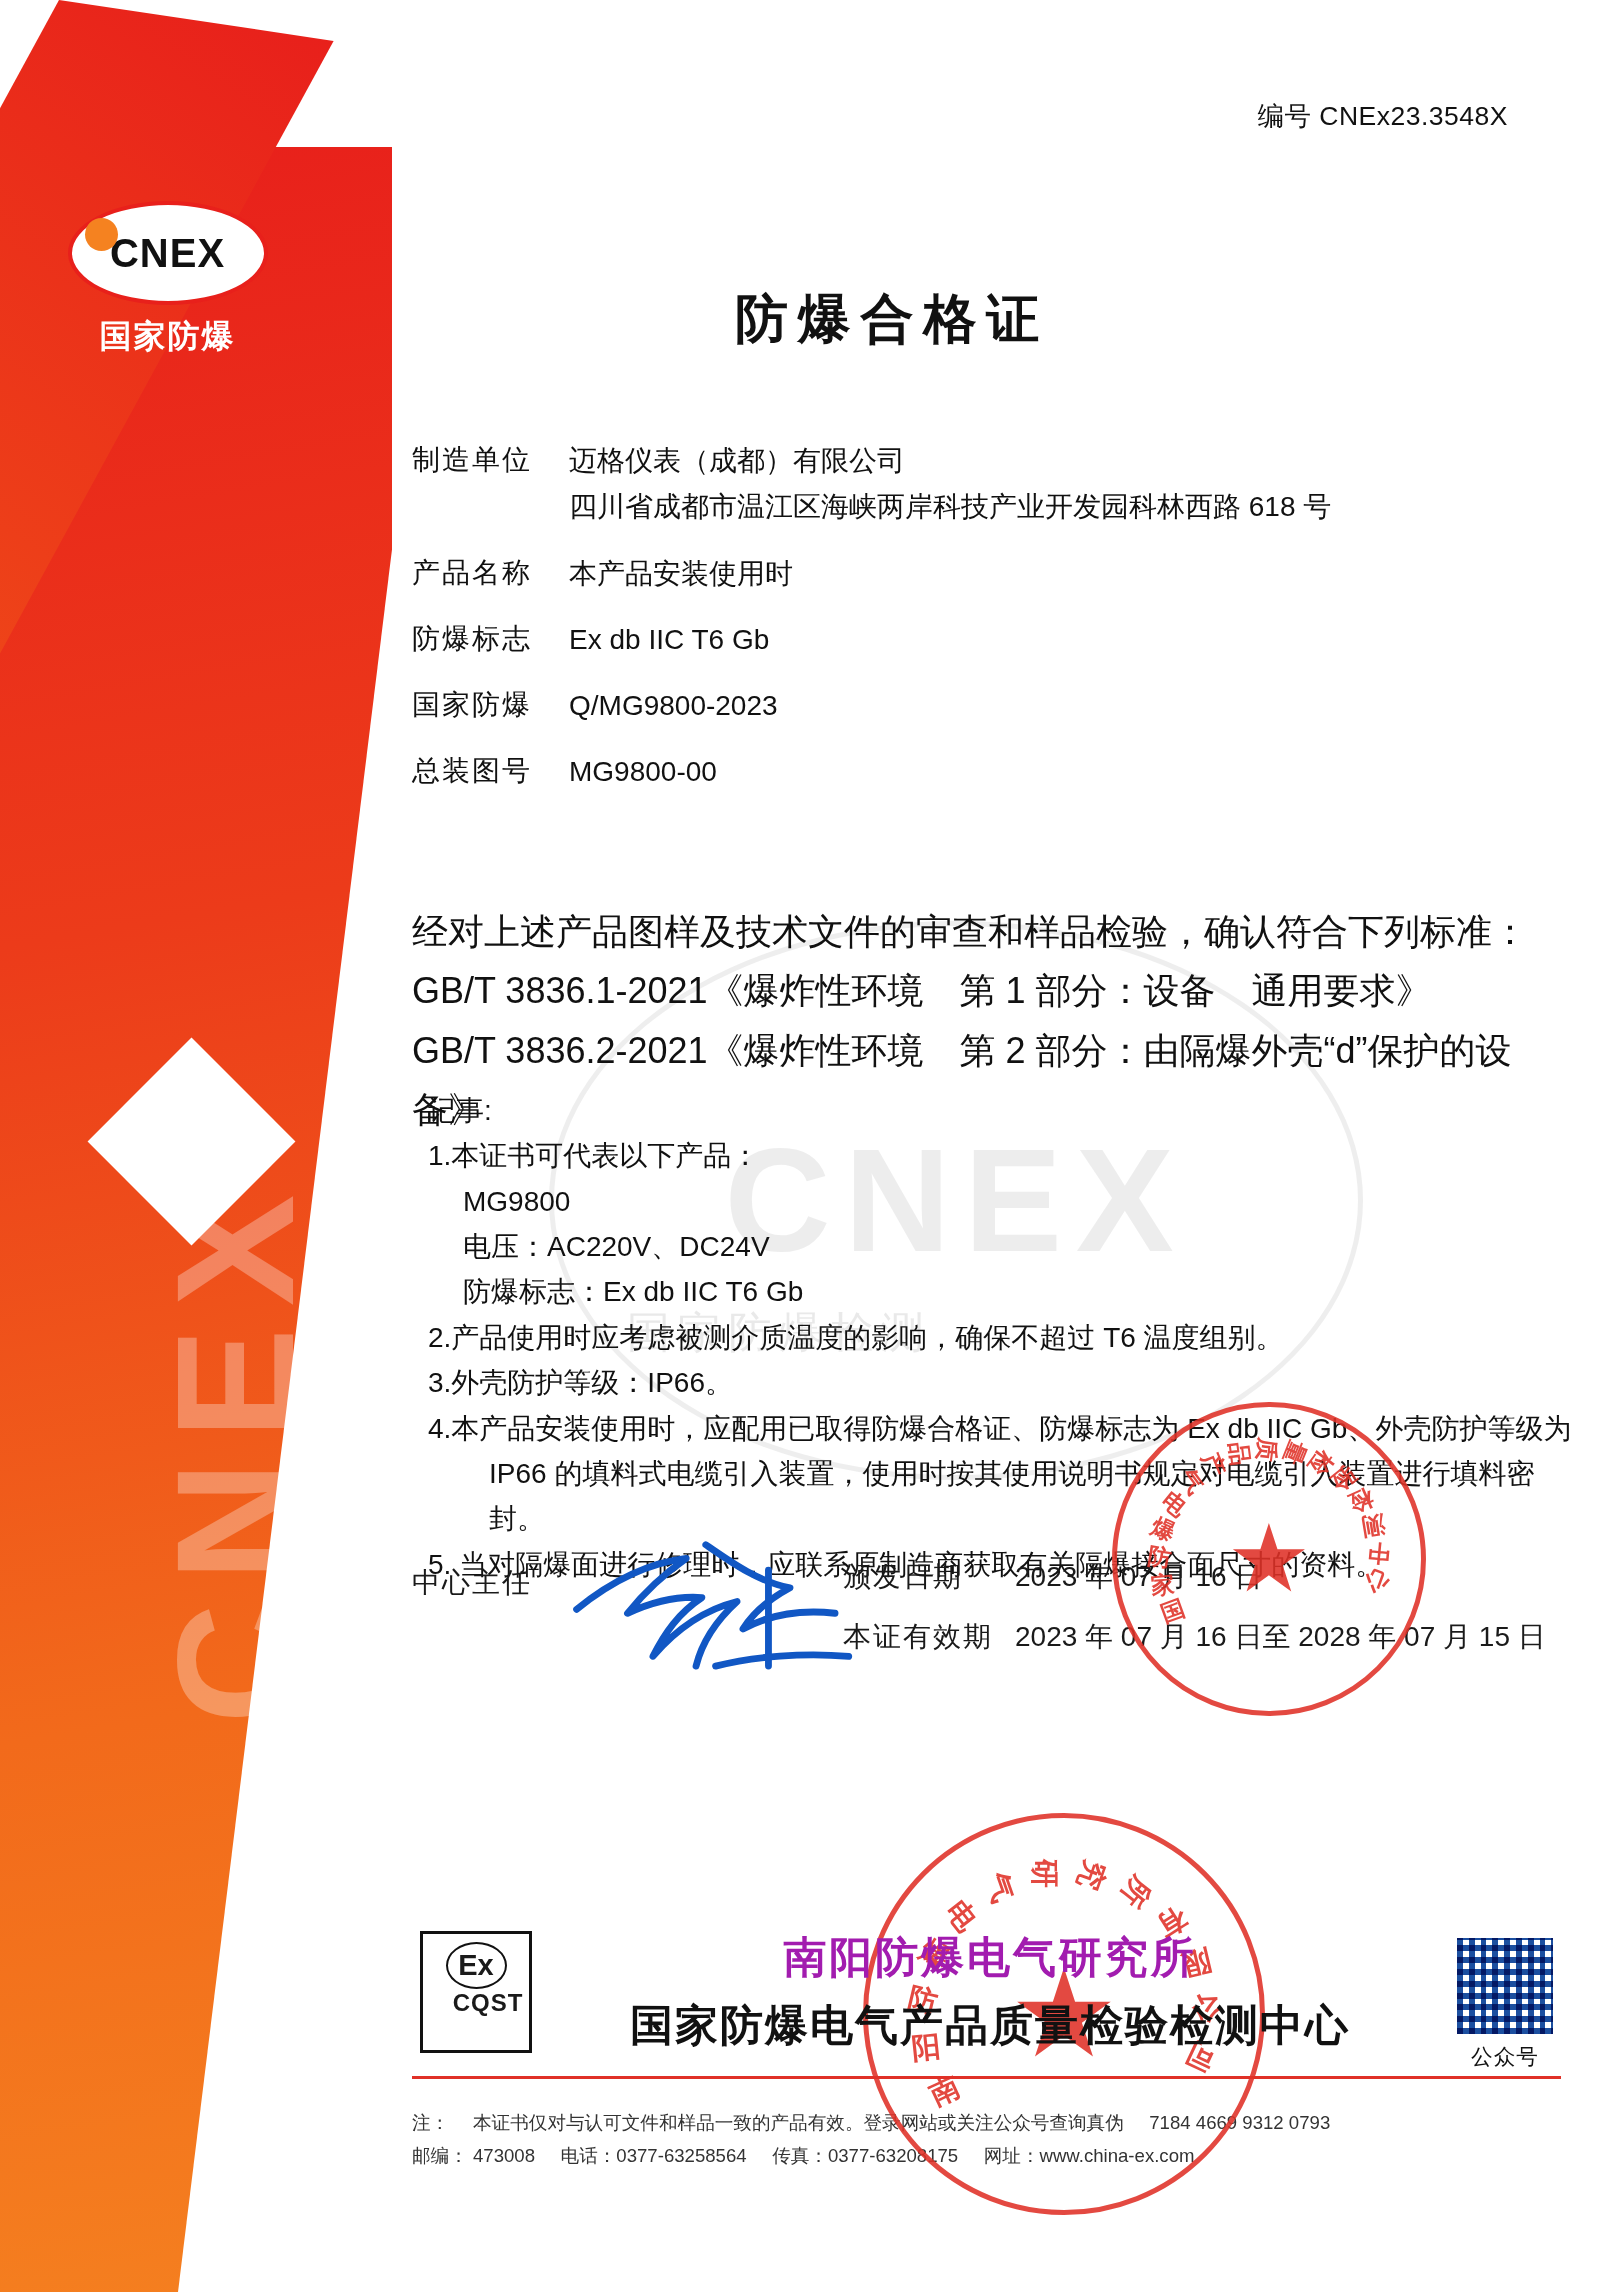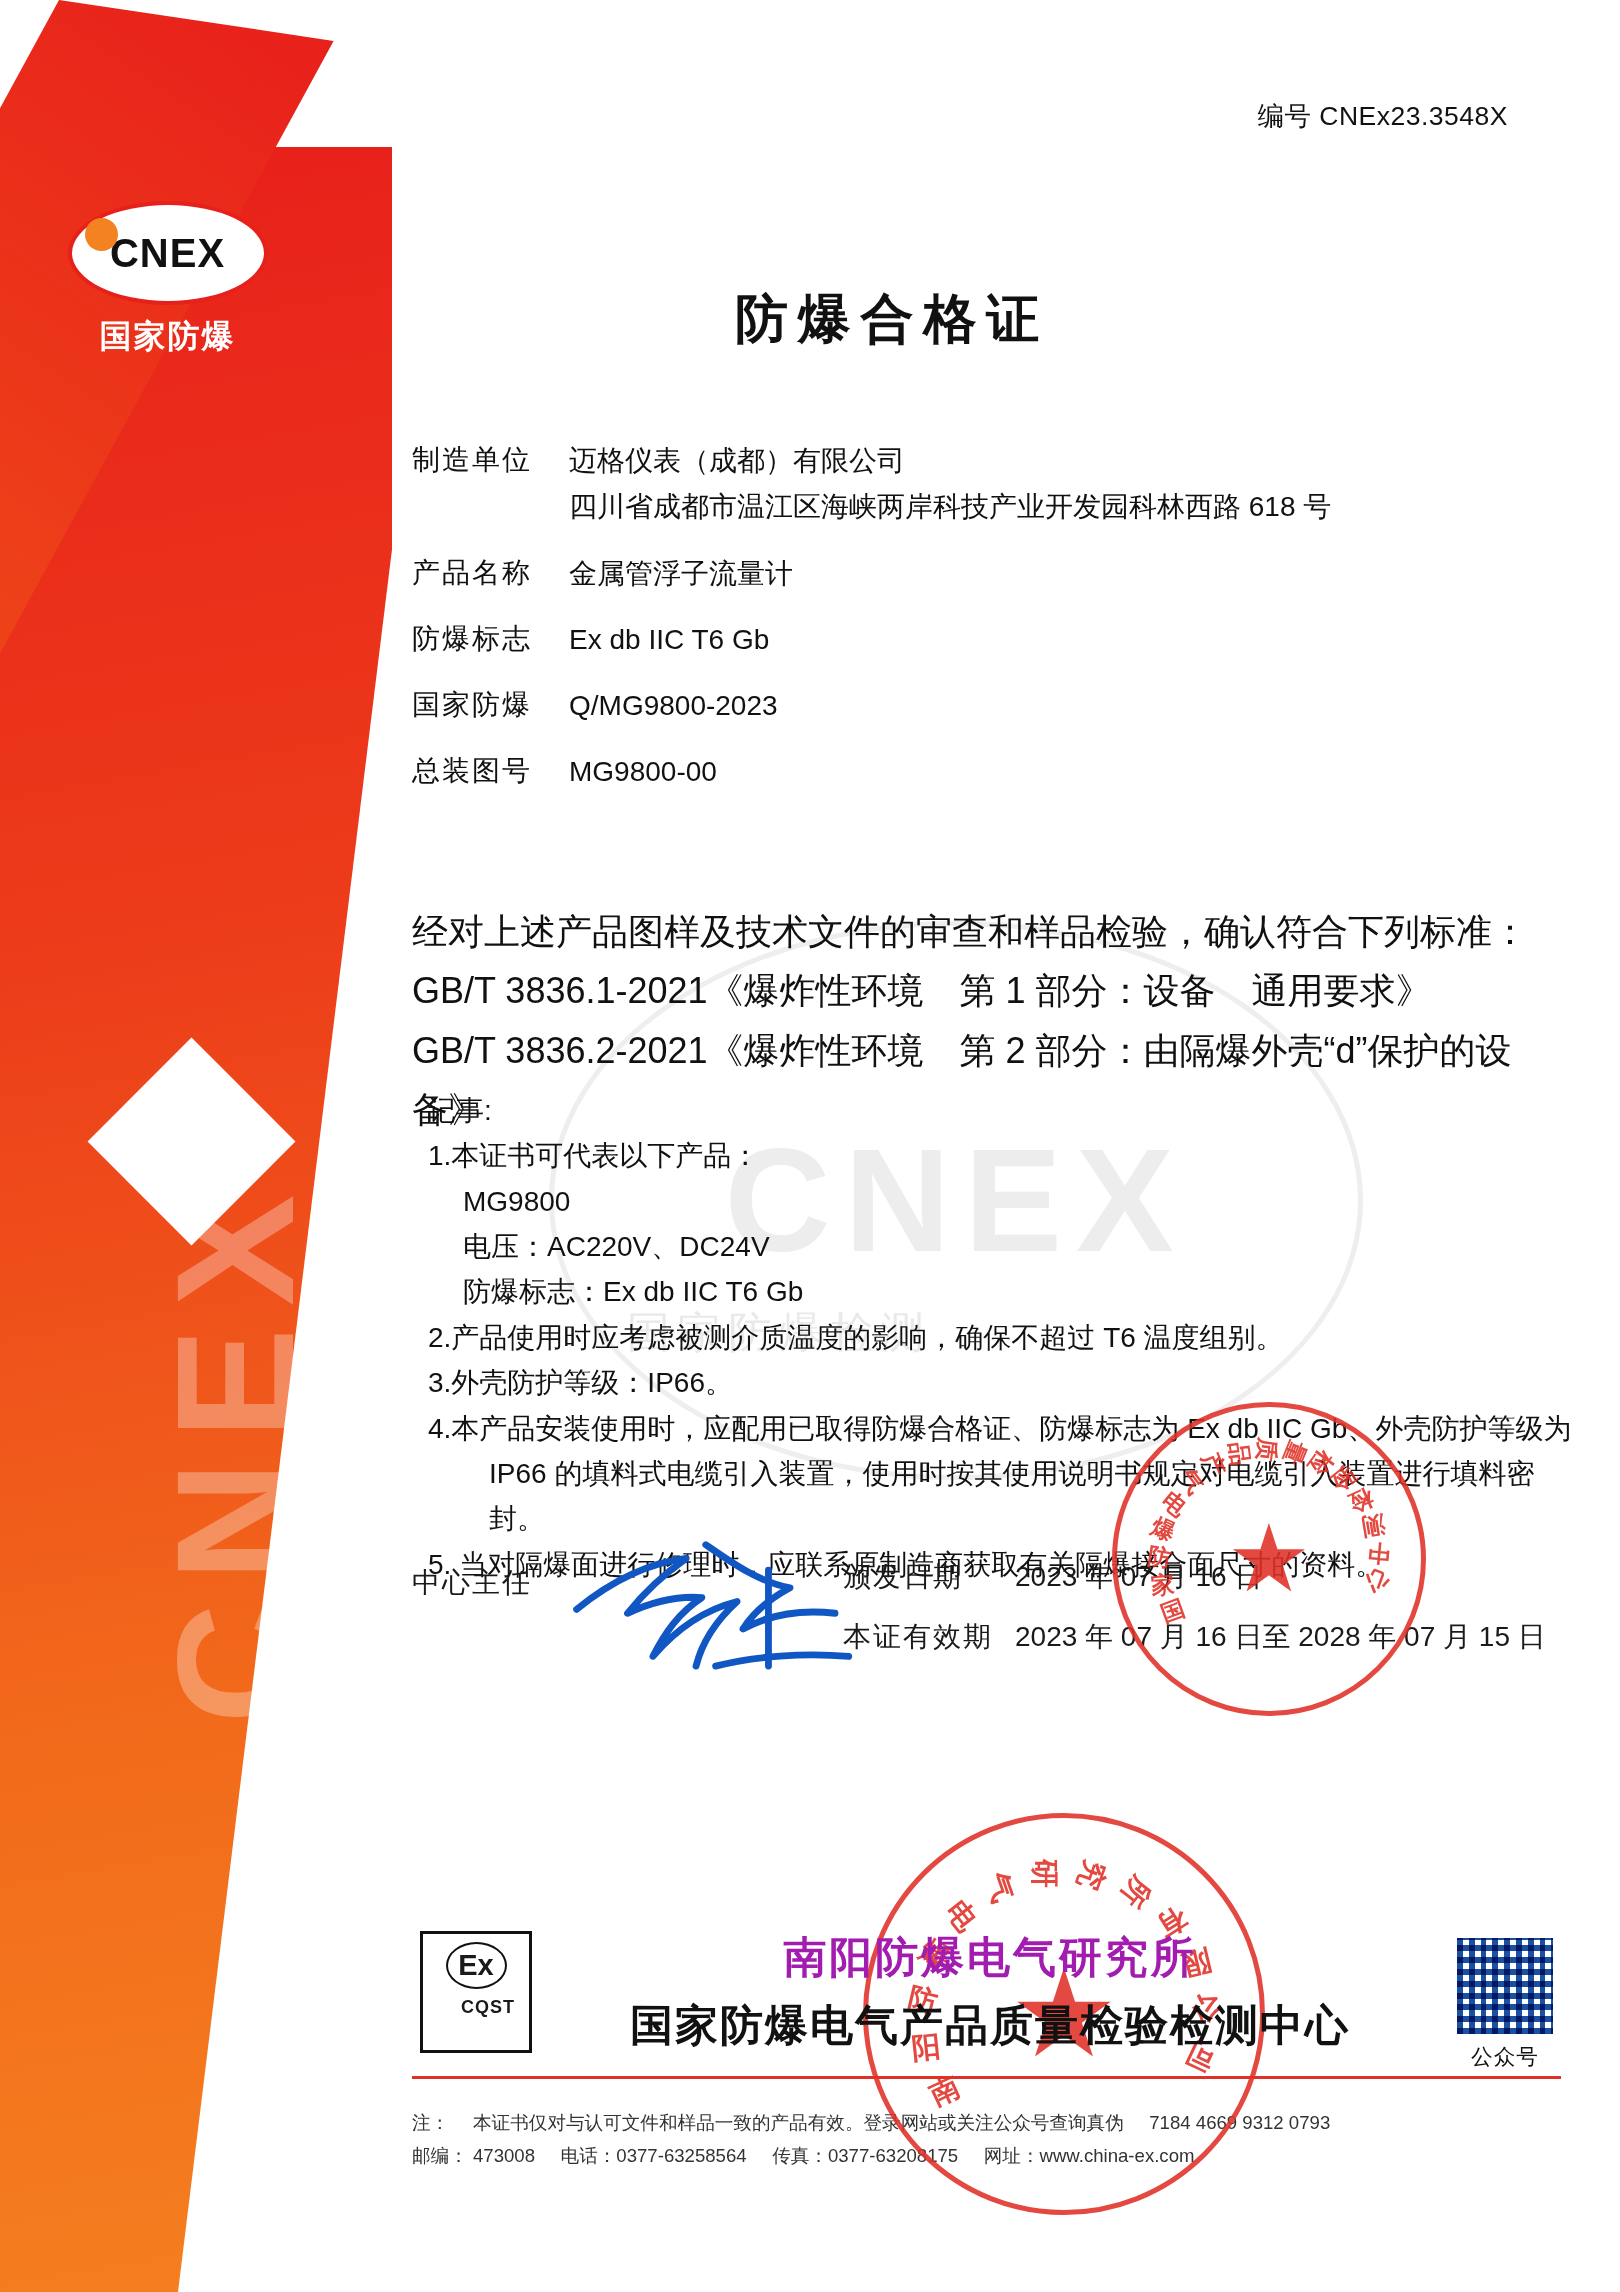--- a/index.html
+++ b/index.html
@@ -334,23 +334,23 @@
     font-weight: 700;
     border: 2.9px solid #111;
     border-radius: 50%;
     width: 57px;
     height: 43px;
     line-height: 43px;
     margin-left: auto;
     margin-right: auto;
   }
   .ex-badge .cqst {
-    font-size: 18px;
-    font-weight: 700;
-    margin-top: 8px;
+    font-size: 24px;
+    font-weight: 700;
+    margin-top: 0;
     letter-spacing: 1px;
     padding-left: 24px;
   }
   .org-names {
     position: absolute;
     left: 549px;
     top: 1929px;
     width: 882px;
     text-align: center;
     z-index: 4;
@@ -441,21 +441,21 @@
       <div class="field-row">
         <div class="field-label">制造单位</div>
         <div class="field-value">
           <span>迈格仪表（成都）有限公司</span>
           <span class="line2">四川省成都市温江区海峡两岸科技产业开发园科林西路 618 号</span>
         </div>
       </div>
 
       <div class="field-row">
         <div class="field-label">产品名称</div>
-        <div class="field-value">金属管浮子流量计</div>
+        <div class="field-value">本产品安装使用时</div>
       </div>
 
 
       <div class="field-row">
         <div class="field-label">防爆标志</div>
         <div class="field-value">Ex db IIC T6 Gb</div>
       </div>
 
       <div class="field-row">
         <div class="field-label">国家防爆</div>

